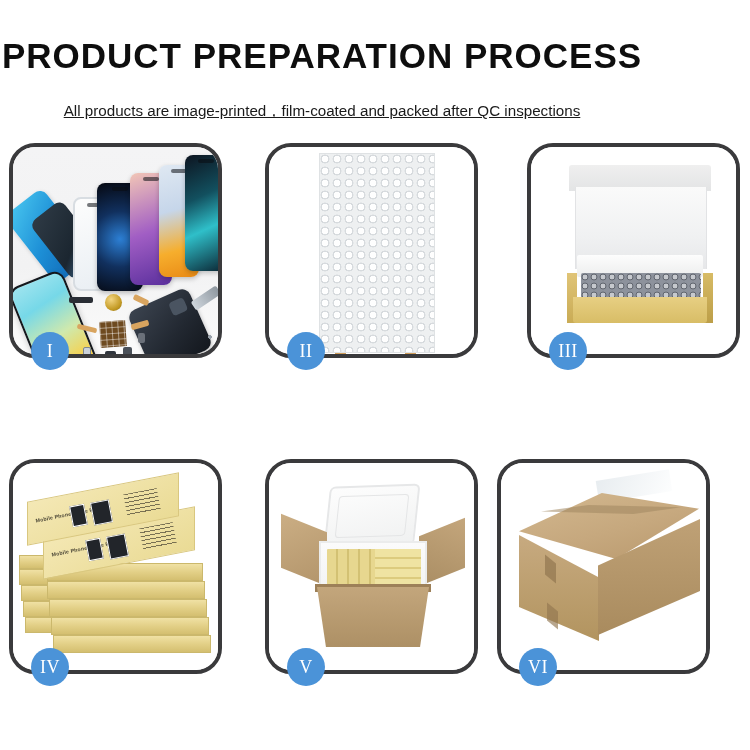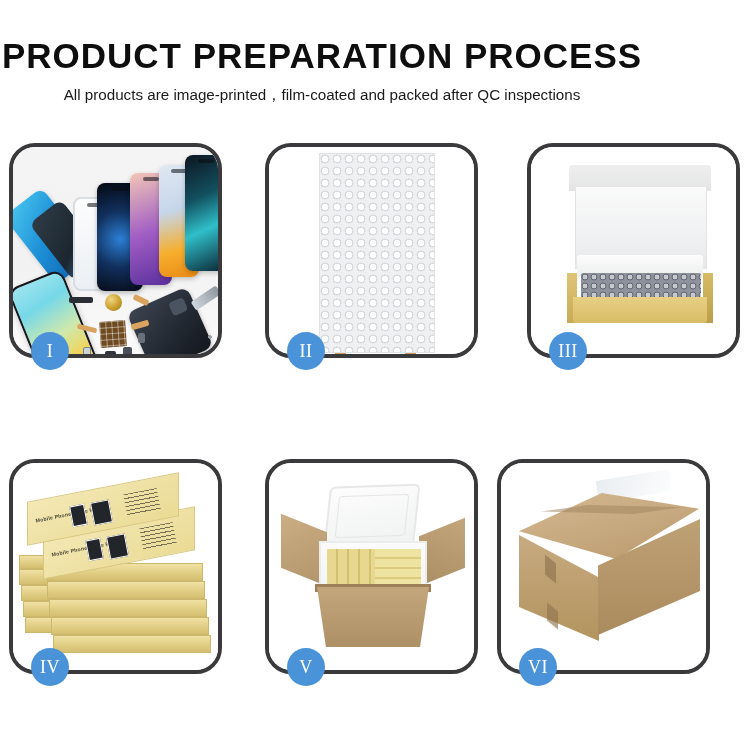--- a/index.html
+++ b/index.html
@@ -29,28 +29,29 @@
     padding-top: 36px;
     font-family: "Liberation Sans", sans-serif;
     font-size: 35px;
     font-weight: bold;
     letter-spacing: 1.0px;
     color: #0e0e0e;
     line-height: 40px;
     white-space: nowrap;
   }
   .page-subtitle {
-    margin: 0;
+    margin: 16px;
     padding-top: 9px;
     font-family: "Liberation Sans", sans-serif;
     font-size: 15.2px;
     font-weight: normal;
     color: #1a1a1a;
     line-height: 20px;
     white-space: nowrap;
+    text-decoration: underline;
   }
 
   
   .grid {
     position: absolute;
     left: 9px;
     top: 143px;
     width: 732px;
     height: 537px;
   }

